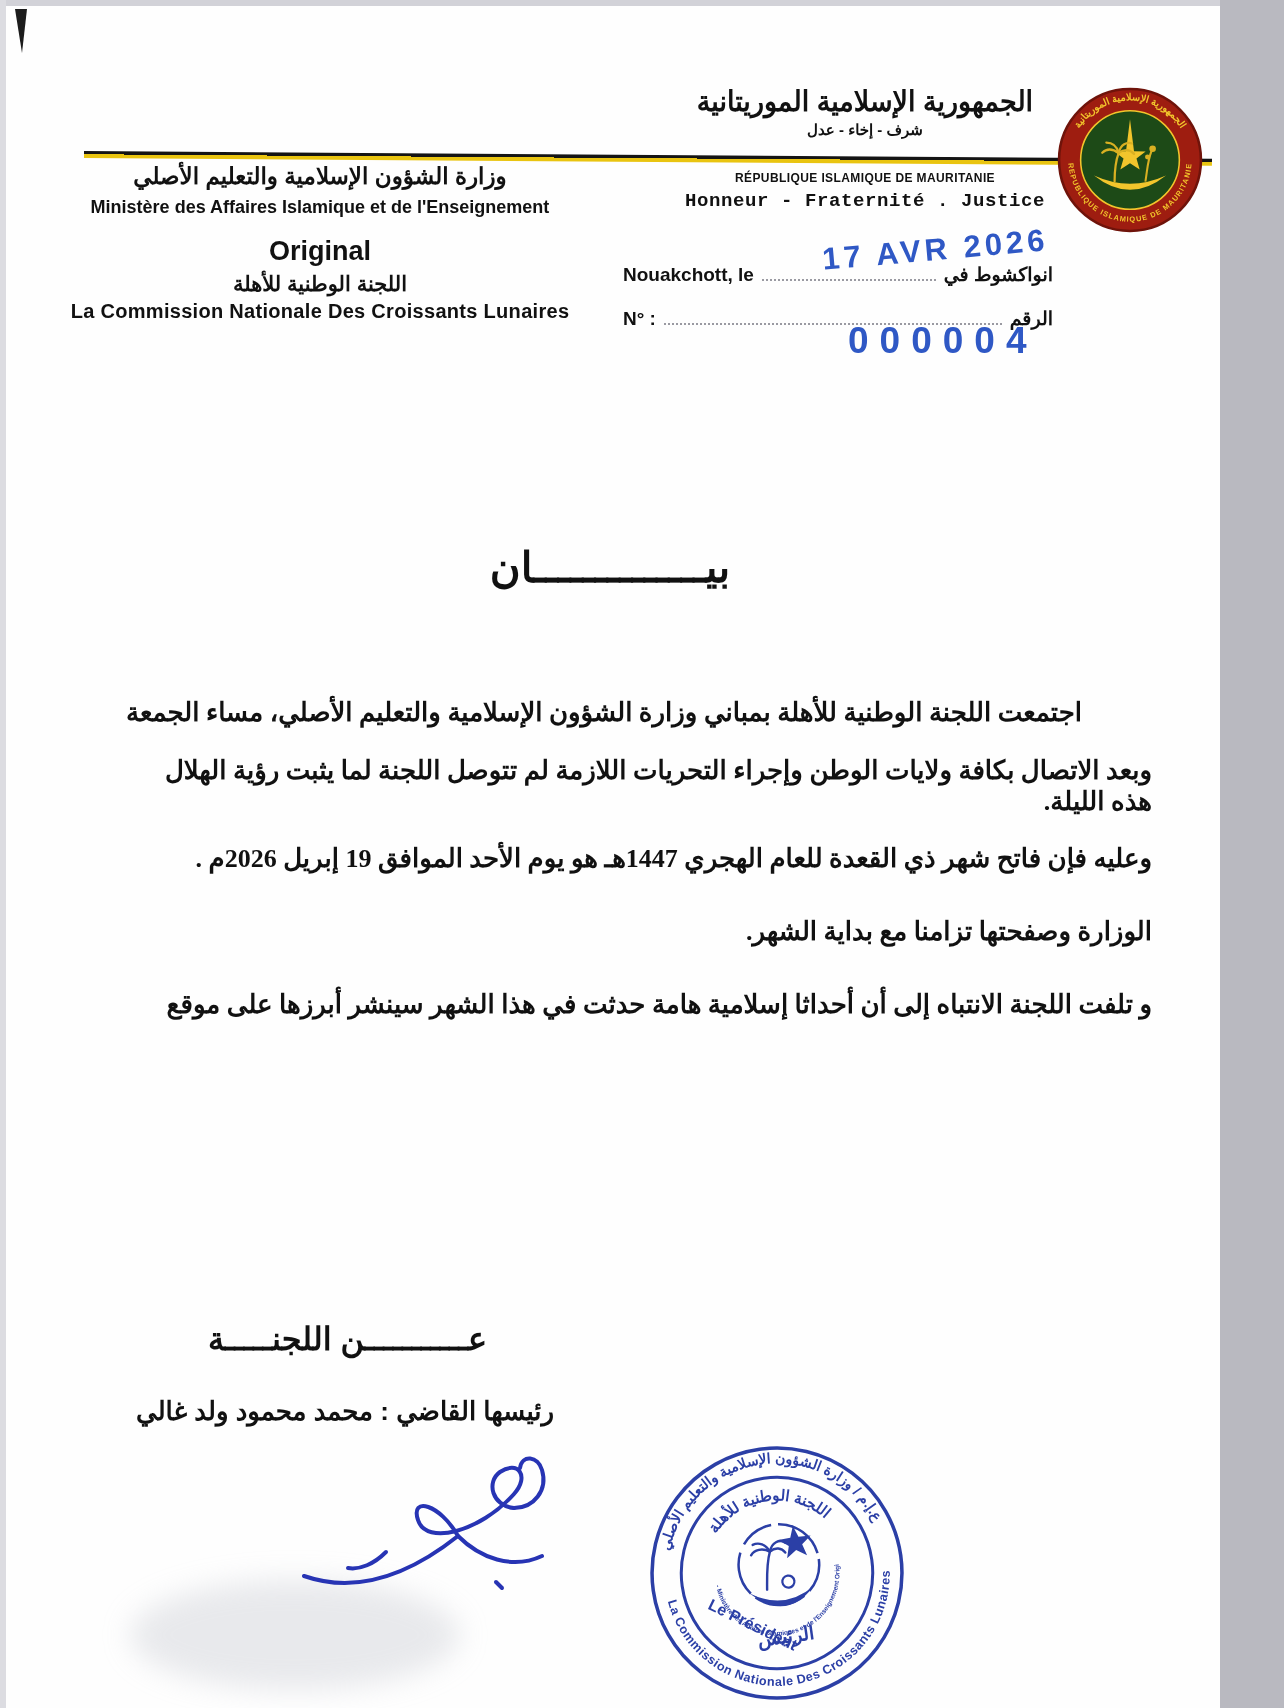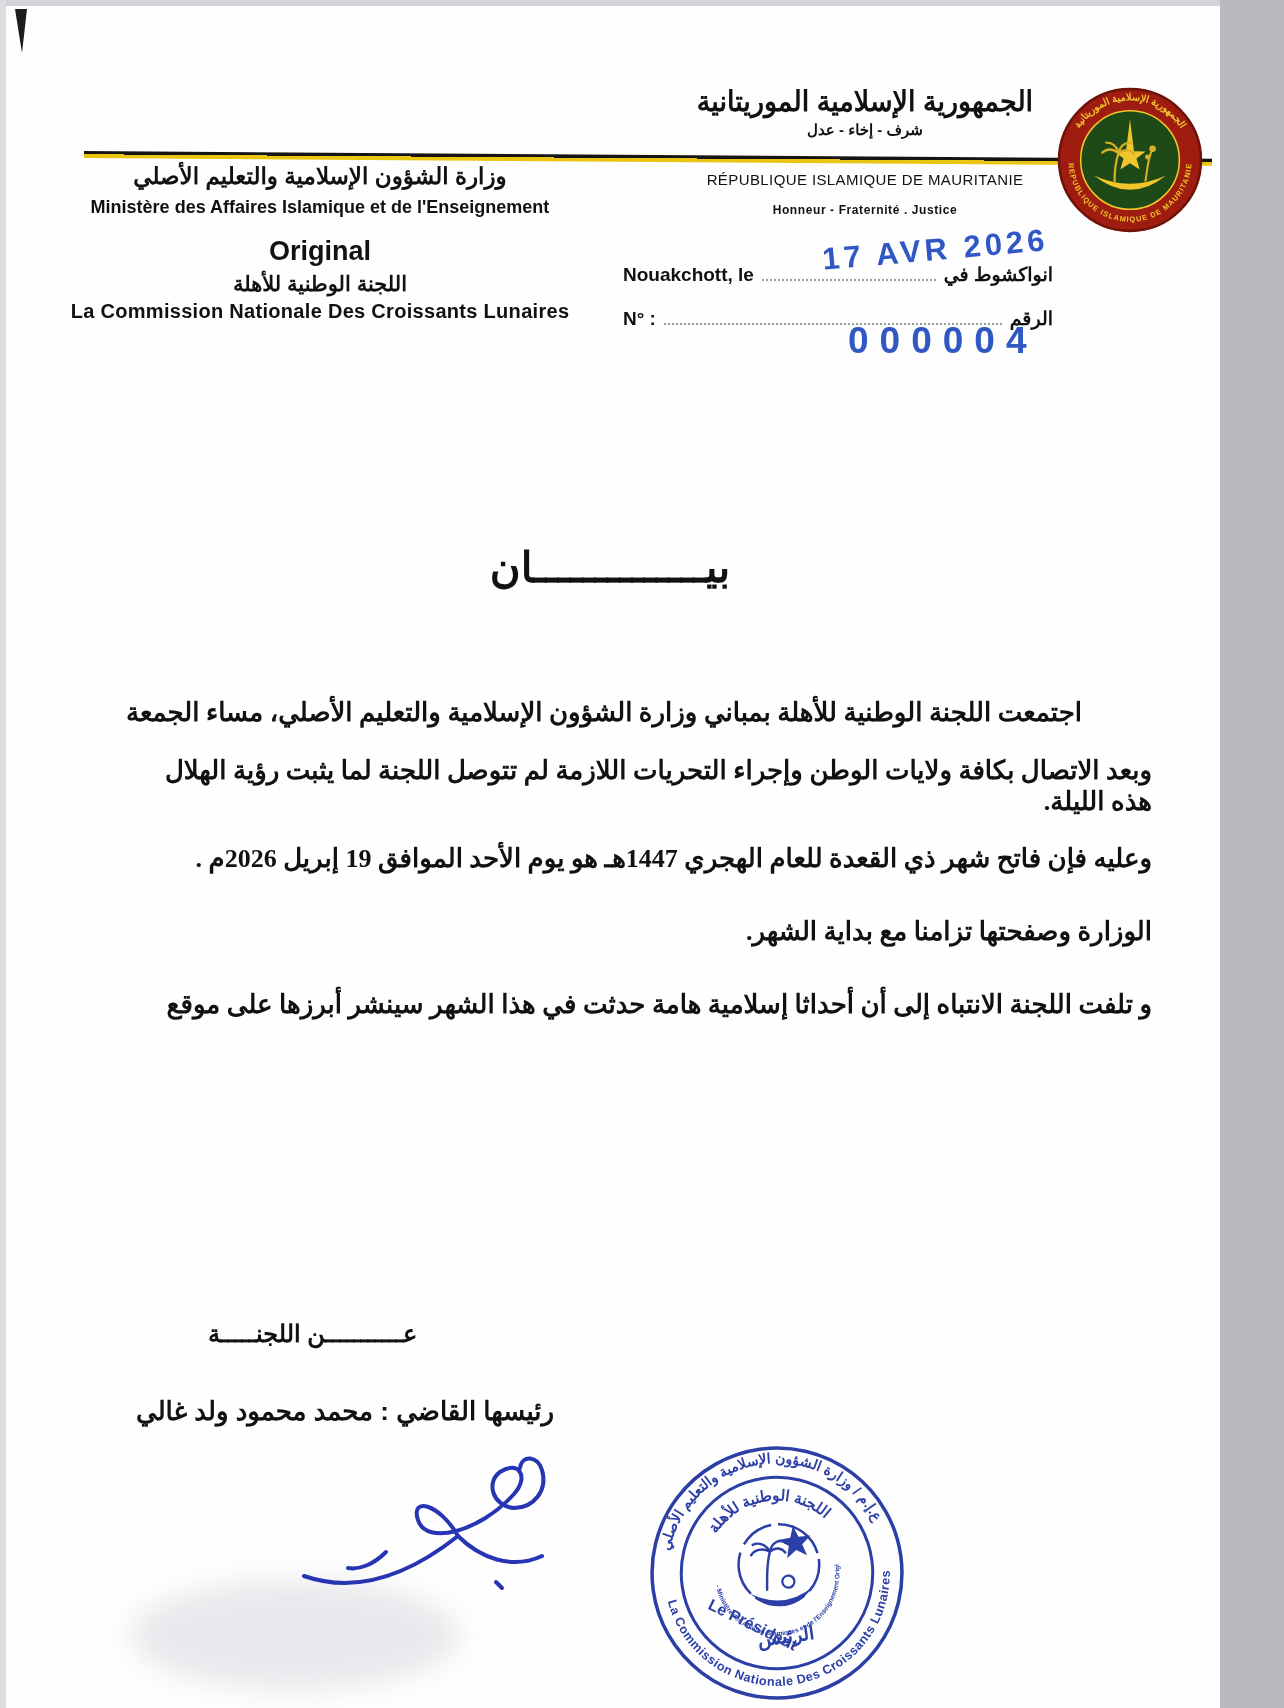--- a/index.html
+++ b/index.html
@@ -19,22 +19,22 @@
   .hl-ar1{font-size:23px;font-weight:bold;direction:rtl;}
   .hl-fr1{font-size:18px;font-weight:bold;margin-top:7px;}
   .hl-fr2{font-size:27px;font-weight:bold;margin-top:18px;}
   .hl-ar2{font-size:21px;font-weight:bold;margin-top:5px;direction:rtl;}
   .hl-fr3{font-size:20px;font-weight:bold;margin-top:4px;letter-spacing:.3px;}
   
   .hdr-right-ar{position:absolute;left:630px;top:86px;width:470px;text-align:center;}
   .hr-ar1{font-size:27px;font-weight:900;direction:rtl;transform:scaleY(1.05);}
   .hr-ar2{font-size:15px;font-weight:bold;margin-top:3px;direction:rtl;}
   .hdr-right-fr{position:absolute;left:630px;top:171px;width:470px;text-align:center;}
-  .hr-fr1{font-size:15px;font-weight:400;letter-spacing:.4px;}
-  .hr-fr2{font-size:12px;font-weight:bold;margin-top:15px;letter-spacing:.6px;}
+  .hr-fr1{font-size:12px;font-weight:700;letter-spacing:.4px;}
+  .hr-fr2{font-size:19px;font-weight:bold;margin-top:5px;letter-spacing:.6px;font-family:Liberation Mono, monospace;}
   .divider{position:absolute;left:84px;top:151px;width:1128px;height:7px;
     background:linear-gradient(to bottom,#141414 0 46%,#e9c410 46% 100%);
     transform:rotate(.4deg);transform-origin:left center;z-index:1;}
   .seal{position:absolute;left:1057px;top:87px;z-index:2;}
   
   .dateline{position:absolute;left:623px;top:252px;width:430px;}
   .dl-row{display:flex;align-items:flex-end;height:34px;}
   .dl-row.second{margin-top:10px;}
   .dl-fr{font-size:19px;font-weight:bold;}
   .dl-ar{font-size:19px;font-weight:bold;direction:rtl;}
@@ -45,21 +45,21 @@
     font-weight:bold;letter-spacing:11px;z-index:3;}
   
   .doc-title{position:absolute;left:100px;top:543px;width:1020px;text-align:center;
     font-size:42px;font-weight:bold;direction:rtl;}
   .body-text{position:absolute;left:118px;top:676px;width:1034px;direction:rtl;
     font-size:26px;font-weight:bold;}
   .bline{height:73px;display:flex;align-items:center;justify-content:flex-start;font-family:Liberation Serif, serif;}
   .bline.indent{padding-right:70px;}
   .bline.center{justify-content:center;padding-left:50px;}
   
-  .behalf{position:absolute;left:208px;top:1320px;font-size:24px;font-weight:bold;direction:rtl;}
+  .behalf{position:absolute;left:208px;top:1320px;font-size:32px;font-weight:bold;direction:rtl;}
   .president-line{position:absolute;left:136px;top:1396px;font-size:26px;font-weight:bold;direction:rtl;}
   .signature{position:absolute;left:290px;top:1424px;z-index:2;}
   .round-stamp{position:absolute;left:646px;top:1442px;transform:rotate(-8deg);z-index:2;}
 </style>
 </head>
 <body>
 
 <div class="page">
 
   <div class="edge-top"></div>

